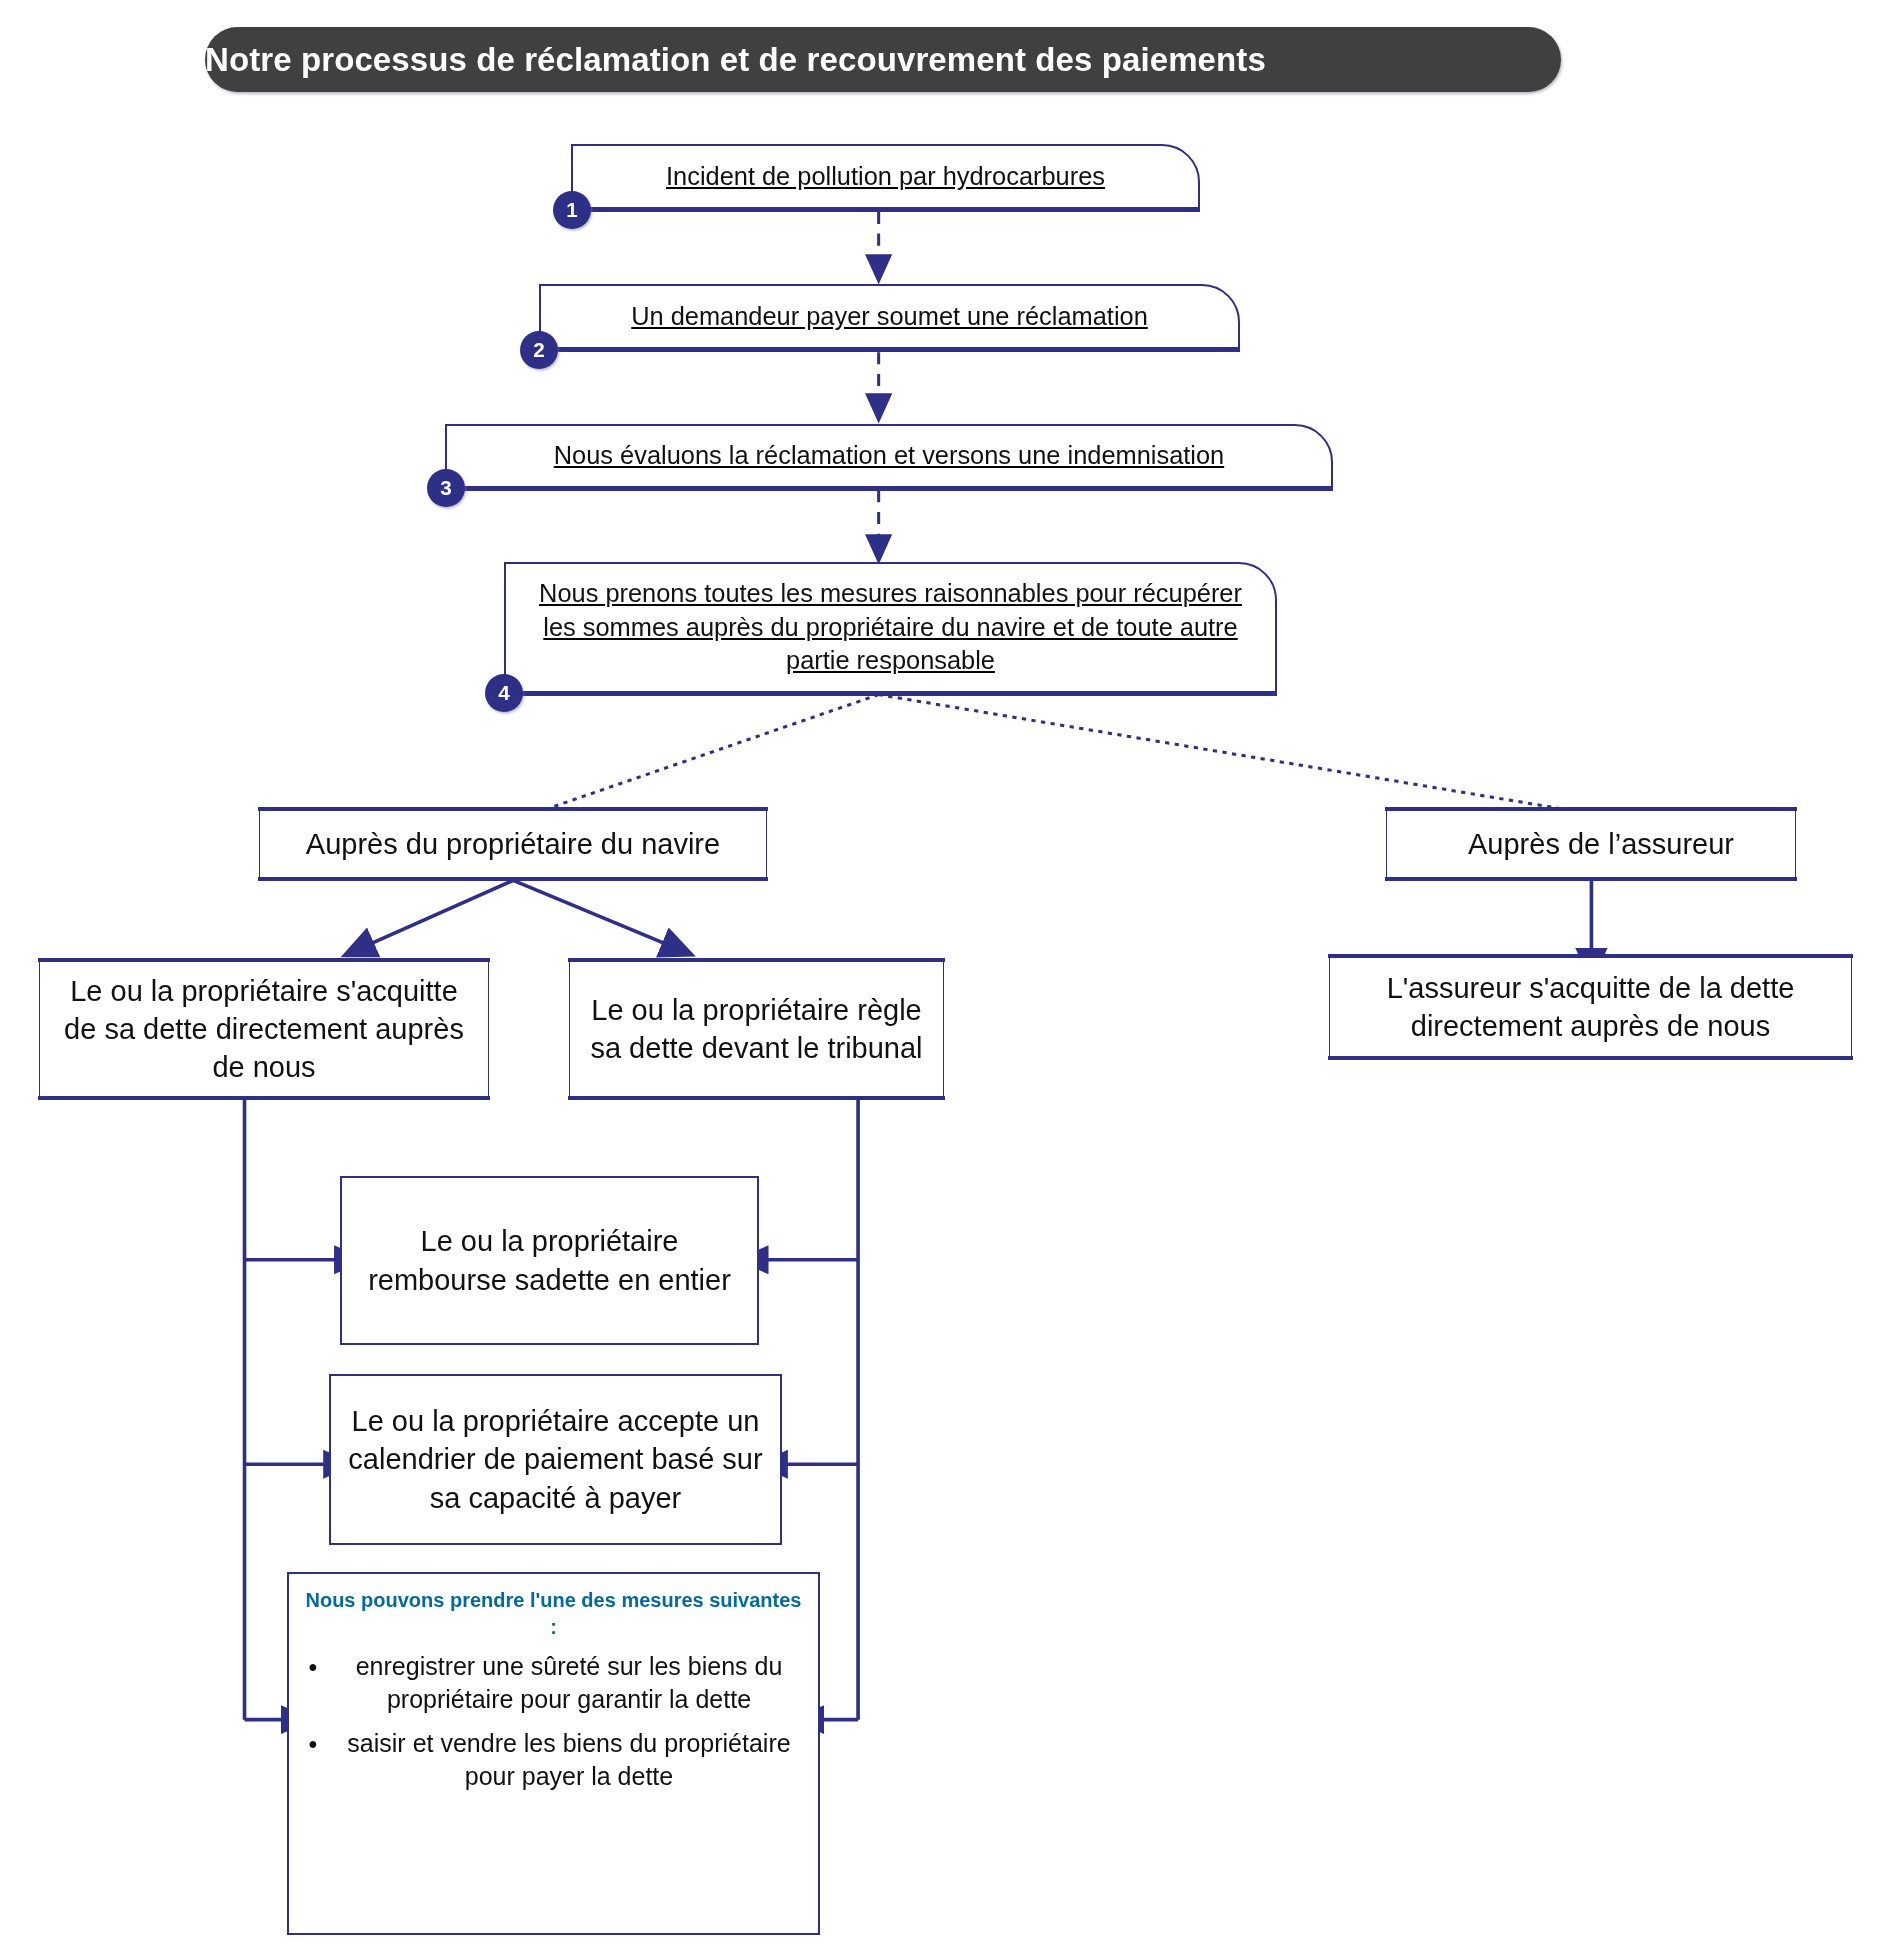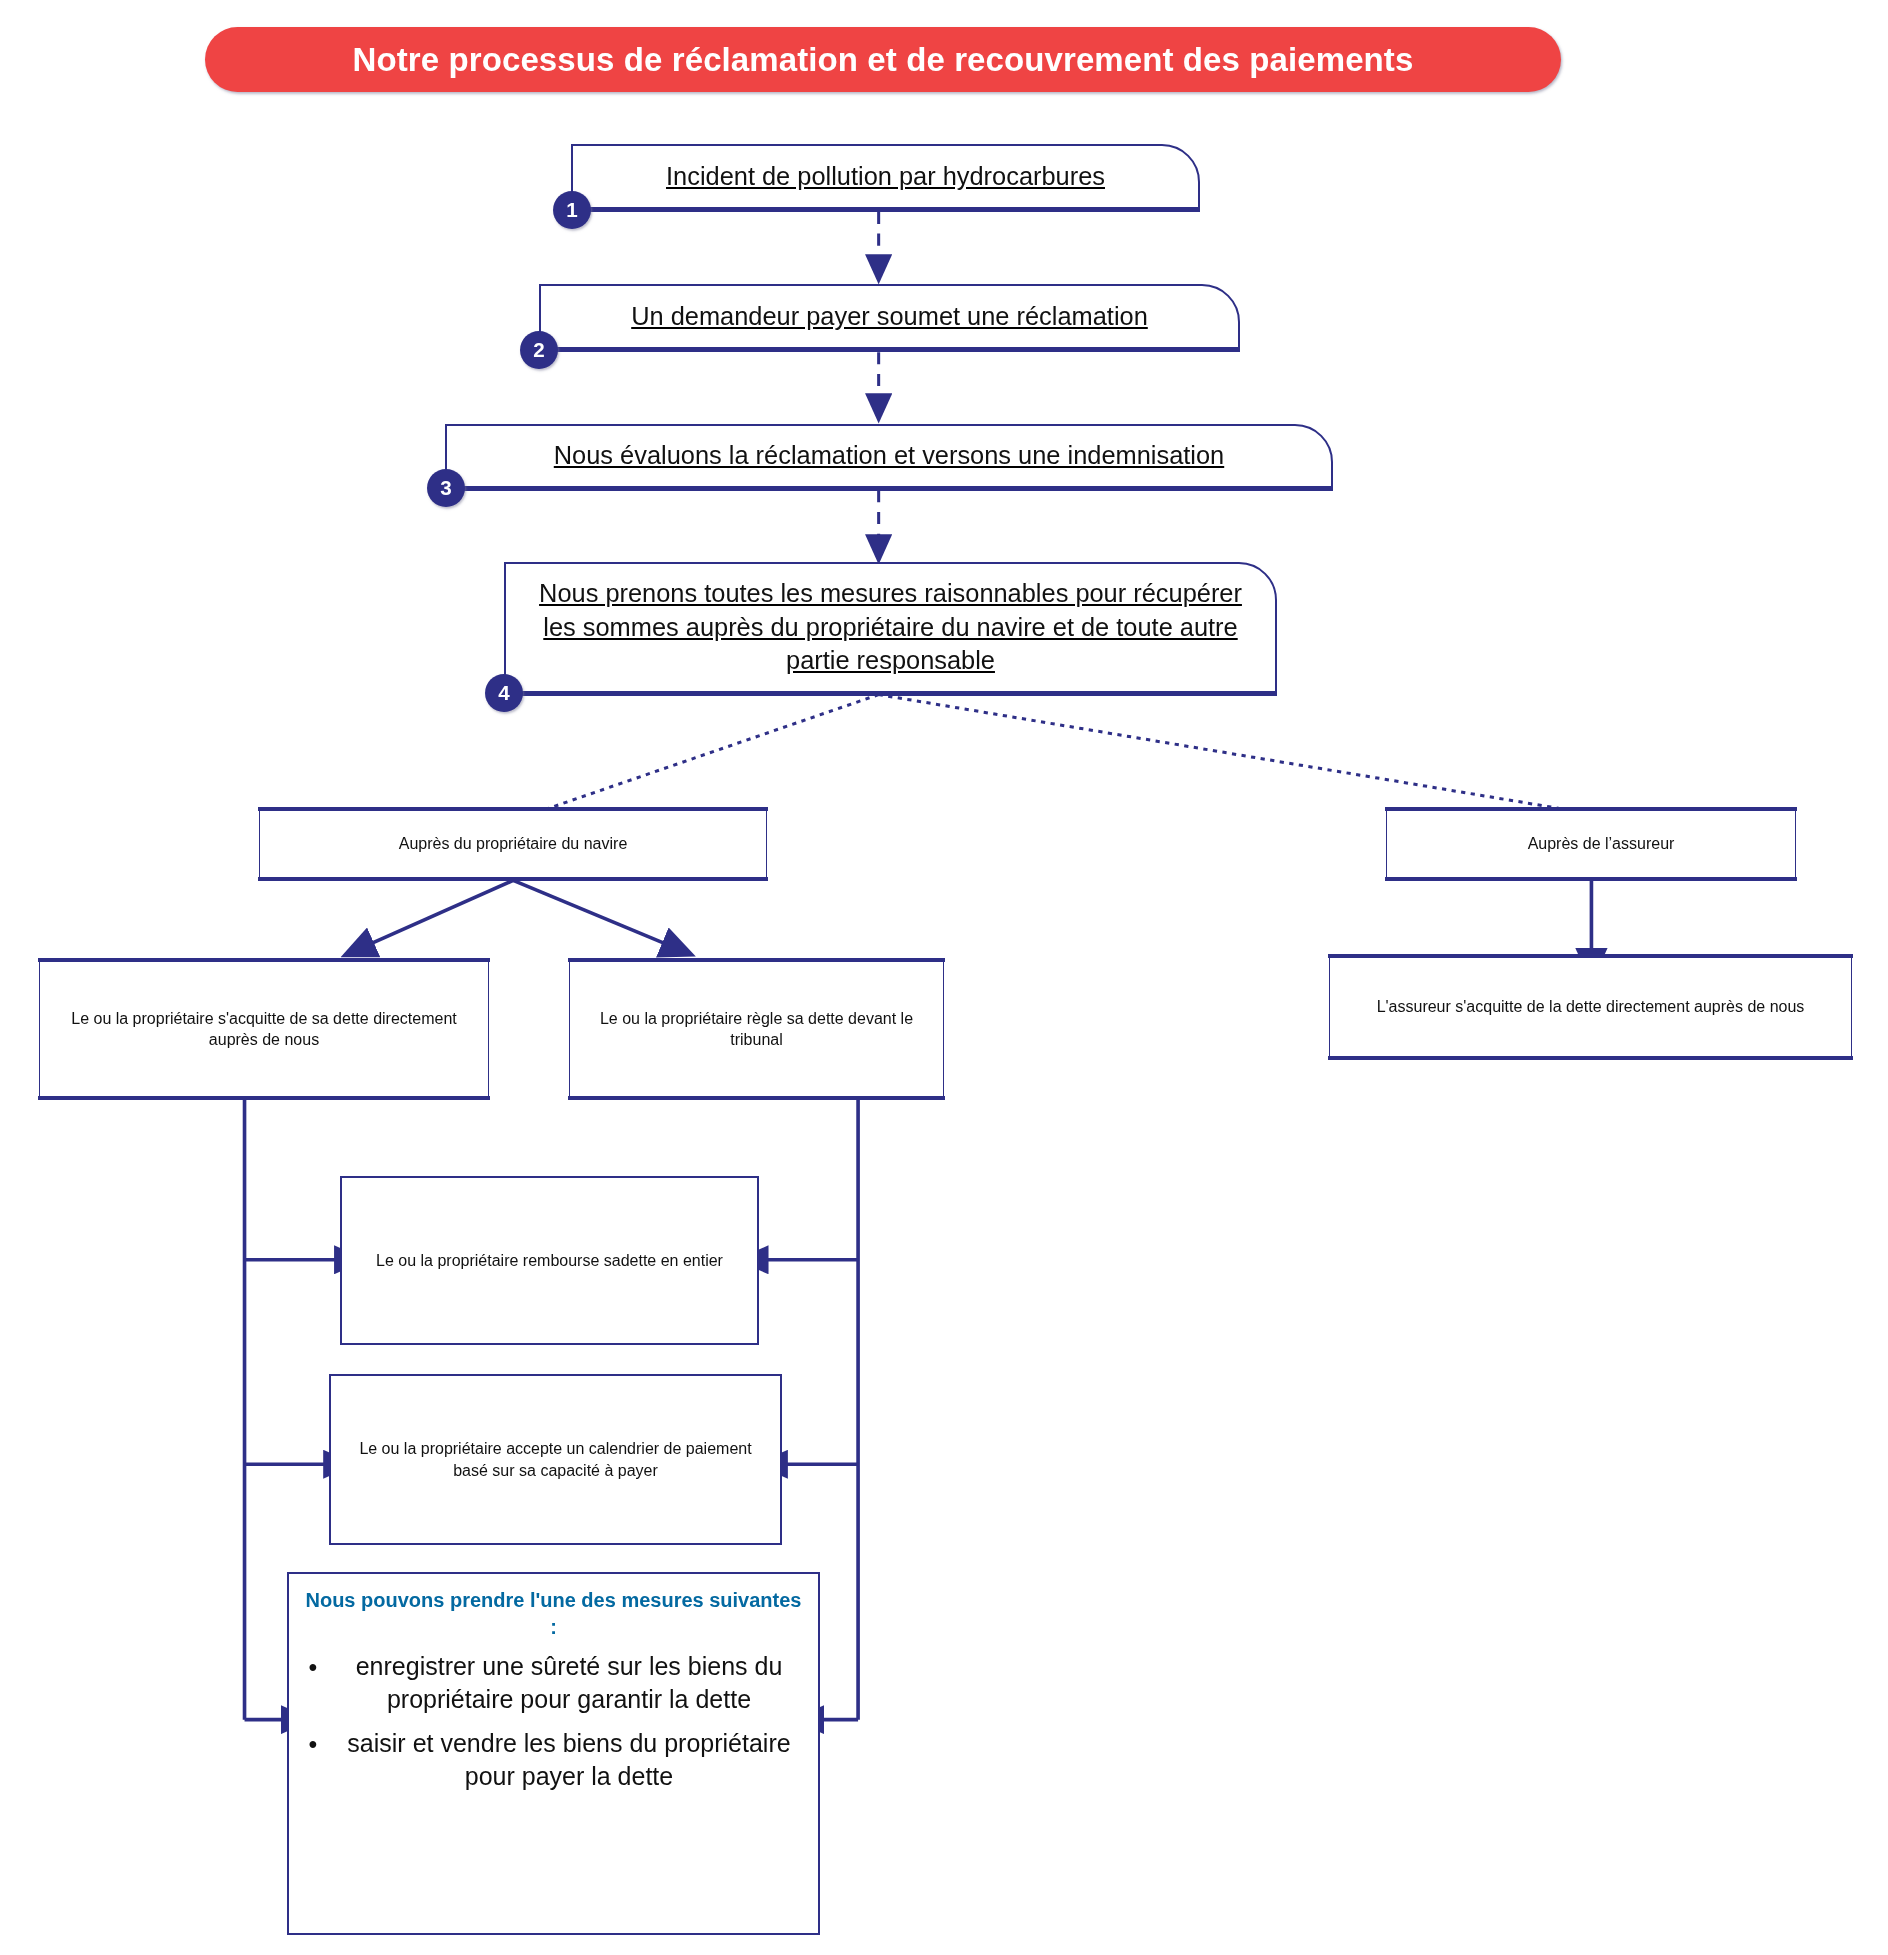--- a/index.html
+++ b/index.html
@@ -6,40 +6,40 @@
   body{
     font-family:"Liberation Sans", sans-serif;
     width:1888px;height:1955px;position:relative;overflow:hidden;
   }
   #stage{position:absolute;left:0;top:0;width:1888px;height:1955px;}
 
   
   .title-banner{
     position:absolute;
     left:205px;top:27px;width:1356px;height:65px;
-    background:#ef4444;
+    background:#404040;
     border-radius:34px;
     box-shadow:1.2px 1.8px 3px rgba(120,120,150,.55);
-    display:flex;align-items:center;justify-content:center;
+    display:flex;align-items:center;justify-content:flex-start;
   }
   .title-banner span{
     color:#ffffff;font-weight:bold;font-size:33px;letter-spacing:0.1px;
     white-space:nowrap;
   }
 
   
   .node{
     position:absolute;box-sizing:border-box;
     background:#ffffff;
     border:2.4px solid #2e2f87;
     display:flex;align-items:center;justify-content:center;
     text-align:center;
   }
   .node .txt{
-    color:#111111;font-size:16px;line-height:1.32;padding:0 8.5px;
+    color:#111111;font-size:29px;line-height:1.32;padding:0 8.5px;
   }
 
   
   .step{
     border-radius:0 38px 0 0;
     border-width:2.4px;
     box-shadow:0 0 0 0 transparent;
     text-decoration:underline;
   }
   .step::after{

